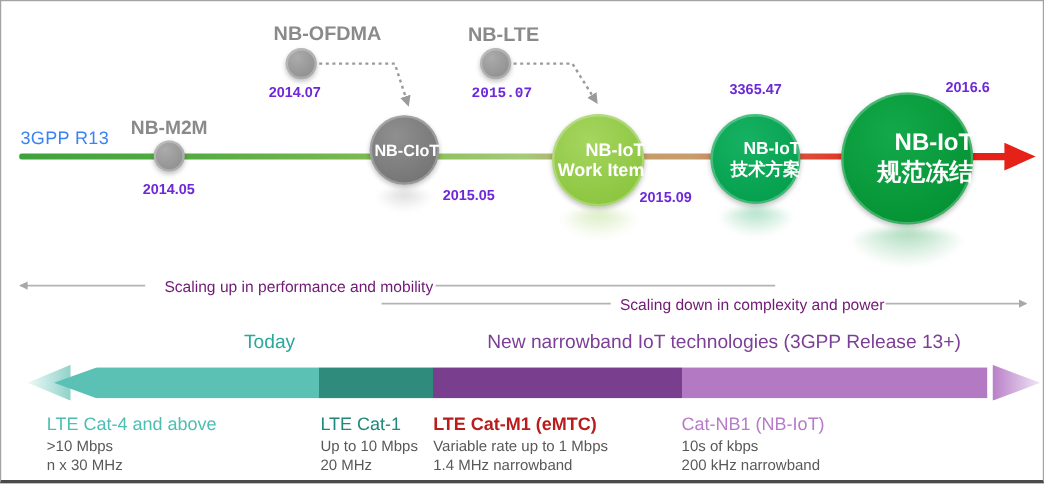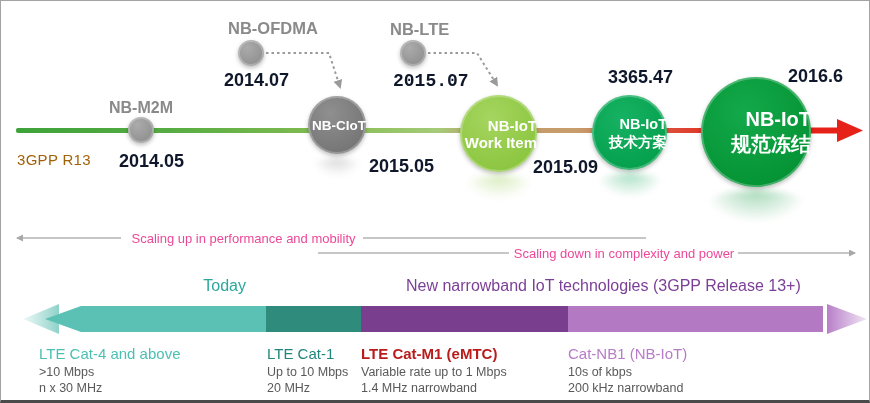--- a/index.html
+++ b/index.html
@@ -3,49 +3,49 @@
 <meta charset="utf-8">
 <style>
   * { margin:0; padding:0; box-sizing:border-box; }
   body { background:#e8e8e8; font-family:"Liberation Sans","DejaVu Sans",sans-serif; }
   .stage{
     position:relative; width:870px; height:403px; background:#ffffff;
     border:1px solid #a3a3a3; border-bottom:3px solid #4a4a4a; overflow:hidden;
   }
   .abs{ position:absolute; }
   
-  .gpp{ left:16px; top:106px; font-size:15px; color:#a16207; letter-spacing:.3px;margin-top:44px; }
+  .gpp{ left:16px; top:106px; font-size:15px; color:#3b82f6; letter-spacing:.3px; }
   .tl-line{
     left:15px; top:127px; width:825px; height:5px; border-radius:2px;
     background:linear-gradient(90deg,#3ea23a 0%,#55ac42 18%,#84bc51 38%,#a5cb78 51%,
       #c29a6a 58%,#c79d6b 68%,#d2614b 75%,#dd4a36 80%,#e62117 87%,#e62117 100%);
   }
   .circle{
     display:flex; flex-direction:column; align-items:flex-end; justify-content:center;
     border-radius:50%; color:#fff; font-weight:bold; text-align:center;
     box-shadow:0 2px 4px rgba(0,0,0,.25), inset 0 0 0 2px rgba(255,255,255,.25);
   }
   .c-sm{ width:26px; height:26px; background:radial-gradient(circle at 36% 30%,#ababab,#878787); }
   .c-ciot{ left:307px; top:95px; width:58px; height:58px; font-size:13.5px;
     background:radial-gradient(circle at 38% 30%,#8f8f8f,#6d6d6d); }
   .c-wi{ left:459px; top:94px; width:77px; height:77px; font-size:15px; line-height:17px;
     background:radial-gradient(circle at 40% 30%,#a5d55f,#84c136); }
   .c-tech{ left:591px; top:94px; width:75px; height:75px; font-size:14.5px; line-height:18px;
     background:radial-gradient(circle at 40% 30%,#16b263,#009a47); }
   .c-frz{ left:700px; top:76px; width:110px; height:110px; font-size:20px; line-height:25px;
     background:radial-gradient(circle at 40% 32%,#13a94a,#008c2e); }
   .m-label{ font-weight:bold; color:#8a8a8a; font-size:16.5px; white-space:nowrap; }
-  .m-date{ font-weight:bold; color:#0f172a; font-size:18px; white-space:nowrap; }
+  .m-date{ font-weight:bold; color:#6d28d9; font-size:12px; white-space:nowrap; }
   .refl{ border-radius:50%; filter:blur(3px); opacity:.35; }
   .refl-gray { background:radial-gradient(ellipse at 50% 0%,#8a8a8a,transparent 72%); }
   .refl-lgreen{ background:radial-gradient(ellipse at 50% 0%,#8cc63e,transparent 72%); }
   .refl-green { background:radial-gradient(ellipse at 50% 0%,#00a14f,transparent 72%); }
   .refl-dgreen{ background:radial-gradient(ellipse at 50% 0%,#009233,transparent 72%); }
   
-  .scale-text{ font-size:13px; color:#ec4899; white-space:nowrap; text-align:center; }
+  .scale-text{ font-size:13px; color:#701a75; white-space:nowrap; text-align:right; }
   
   .band-title{ font-size:16px; text-align:right; white-space:nowrap; }
   .t-today{ left:140px; top:276px; width:105px; color:#2ba79c; }
   .t-new{ left:405px; top:276px; width:390px; color:#7b3f97; }
   
   .chev-l{ left:22px; top:303px; width:36px; height:30px;
     clip-path:polygon(100% 0,0 50%,100% 100%);
     background:linear-gradient(to left,#8fd2c9,#eef9f8); }
   .chev-r{ left:826px; top:303px; width:40px; height:30px;
     clip-path:polygon(0 0,100% 50%,0 100%);

